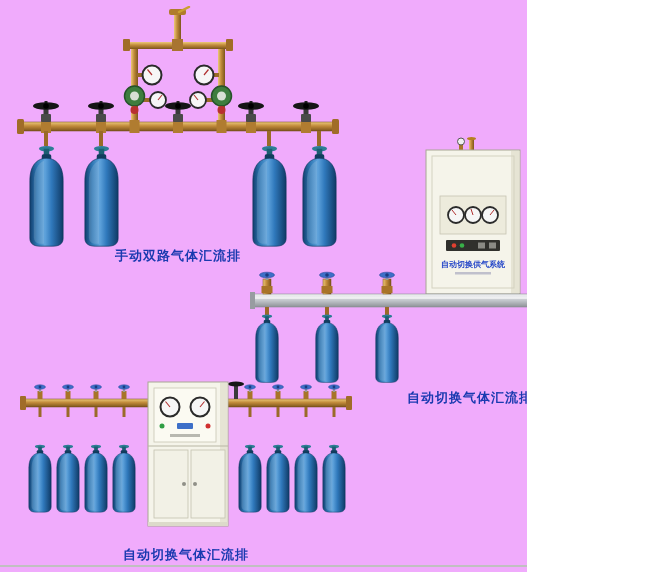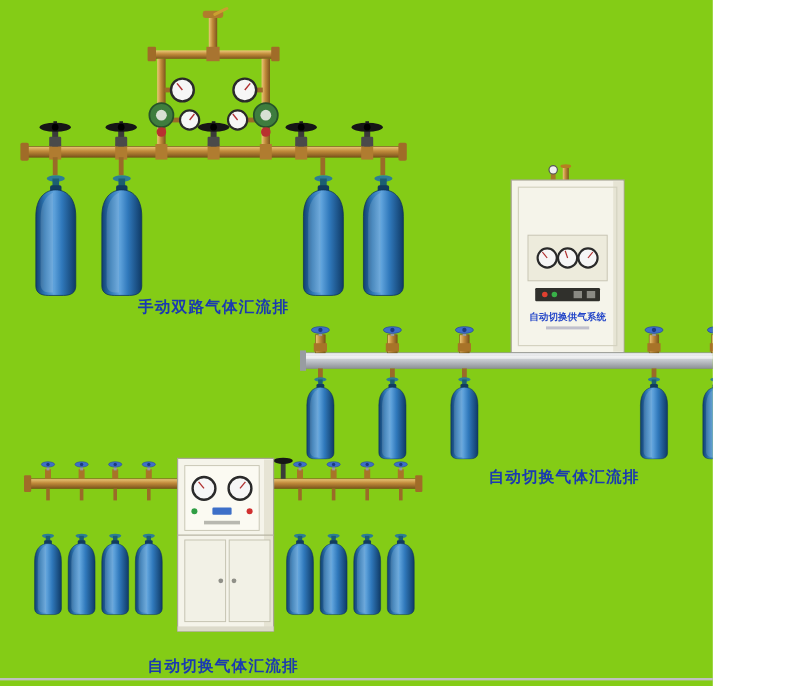--- a/index.html
+++ b/index.html
@@ -1,21 +1,21 @@
 <!DOCTYPE html>
 <html><head>
 <meta charset="utf-8">
 <style>
   * { margin: 0; padding: 0; box-sizing: border-box; }
   html, body { background: #ffffff; font-family: "Liberation Sans", sans-serif; }
   .canvas {
     position: relative;
-    width: 594px;
+    width: 527px;
     height: 572px;
-    background: #84cc16;
+    background: #f0abfc;
     overflow: hidden;
   }
   .product-svg { position: absolute; }
   .caption {
     position: absolute;
     text-align: center;
     font-weight: bold;
     font-size: 13px;
     letter-spacing: 1px;
     color: #1a3ab0;

